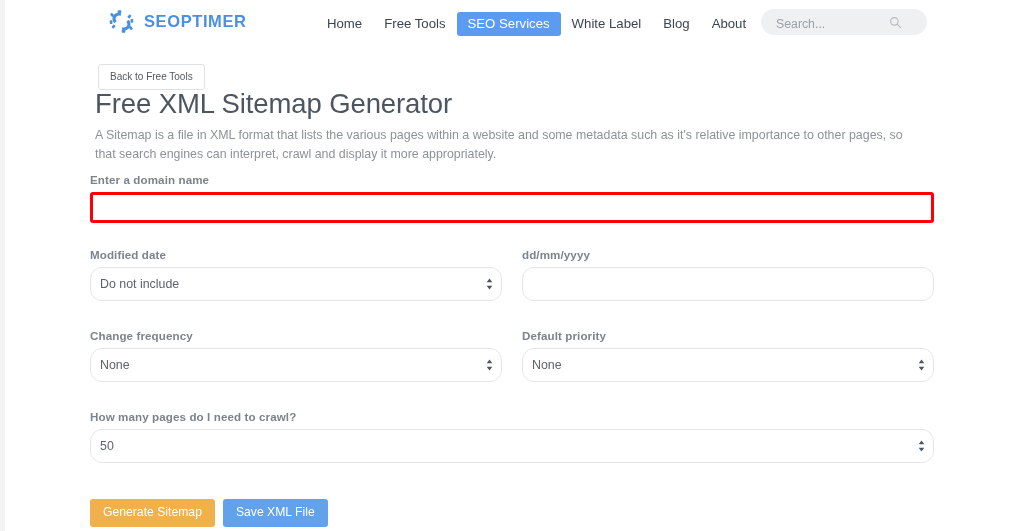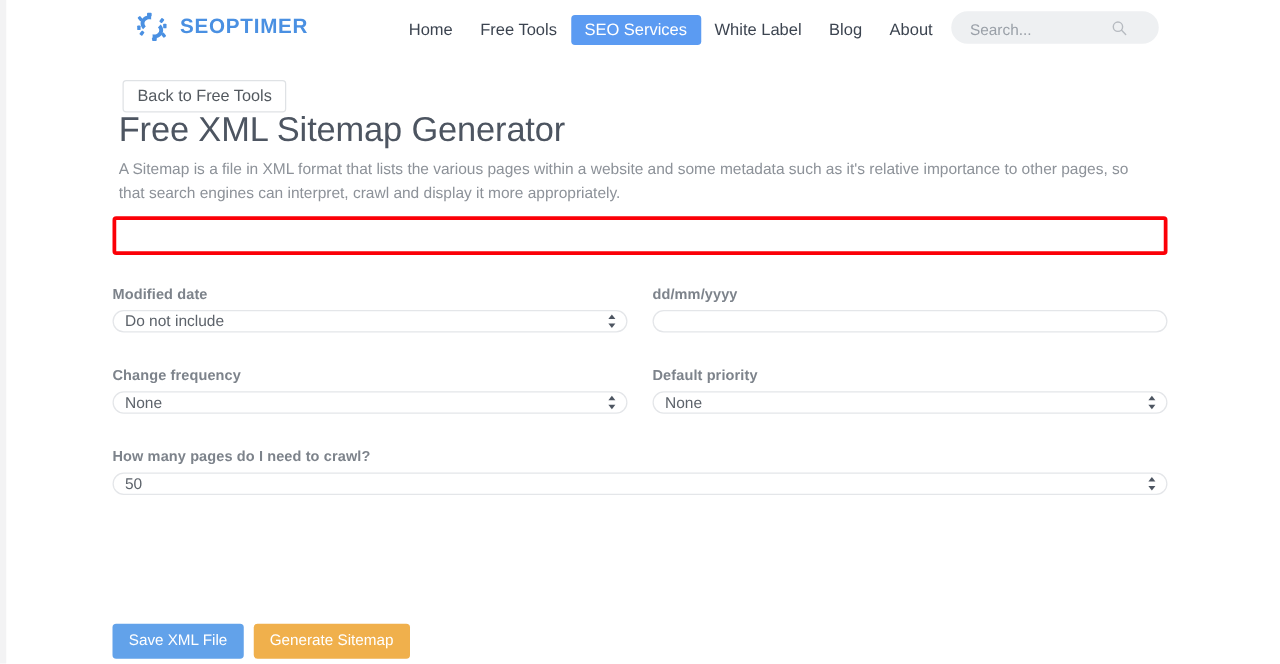--- a/index.html
+++ b/index.html
@@ -75,21 +75,21 @@
   }
   .search-input::placeholder { color: #9aa0a8; }
   .search-icon { width: 13px; height: 13px; display: block; opacity: .55; }
 
   
   .content { position: absolute; left: 0; top: 45px; width: 1024px; }
 
   .back-btn {
     position: absolute; left: 98px; top: 19px;
     display: inline-block;
-    font-size: 13px; color: #53595f;
+    font-size: 10px; color: #53595f;
     background: #fff;
     border: 1px solid #dfe2e5;
     border-radius: 3px;
     padding: 5px 11px 6px 11px;
     line-height: 13px;
     text-decoration: none;
     cursor: pointer;
   }
 
   .page-title {
@@ -124,21 +124,21 @@
   label.fl {
     display: block;
     font-size: 11.6px; font-weight: bold;
     color: #7d838b;
     margin-bottom: 6px;
     letter-spacing: 0.1px;
   }
 
   .ctl {
     width: 100%;
-    height: 18px;
+    height: 34px;
     border: 1px solid #e4e6e9;
     border-radius: 12px;
     background: #ffffff;
     font-family: "Liberation Sans", sans-serif;
     font-size: 12.4px;
     color: #5d636b;
     padding: 0 9px;
     outline: none;
     display: flex; align-items: center;
     position: relative;
@@ -229,20 +229,21 @@
     <a class="back-btn" href="#">Back to Free Tools</a>
 
     <h1 class="page-title">Free XML Sitemap Generator</h1>
 
     <p class="desc">A Sitemap is a file in XML format that lists the various pages within a website and some metadata such as it's relative importance to other pages, so that search engines can interpret, crawl and display it more appropriately.</p>
 
     <div class="form">
 
       <div class="row">
         <div class="field full">
+          <label class="fl">Enter a domain name</label>
           <input class="ctl text-input danger" type="text" placeholder="" style="">
         </div>
       </div>
 
       <div class="rowgap-a"></div>
 
       <div class="row">
         <div class="field half">
           <label class="fl">Modified date</label>
           <div class="ctl">
@@ -303,18 +304,18 @@
                 <polygon points="3.5,11.4 6.3,7.8 0.7,7.8" fill="#4d5561"></polygon>
               </svg>
             </span>
           </div>
         </div>
       </div>
 
     </div>
 
     <div class="actions">
+      <button class="btn btn-generate">Generate Sitemap</button>
       <button class="btn btn-save">Save XML File</button>
-      <button class="btn btn-generate">Generate Sitemap</button>
     </div>
 
   </div>
 </div>
 
 </body></html>

